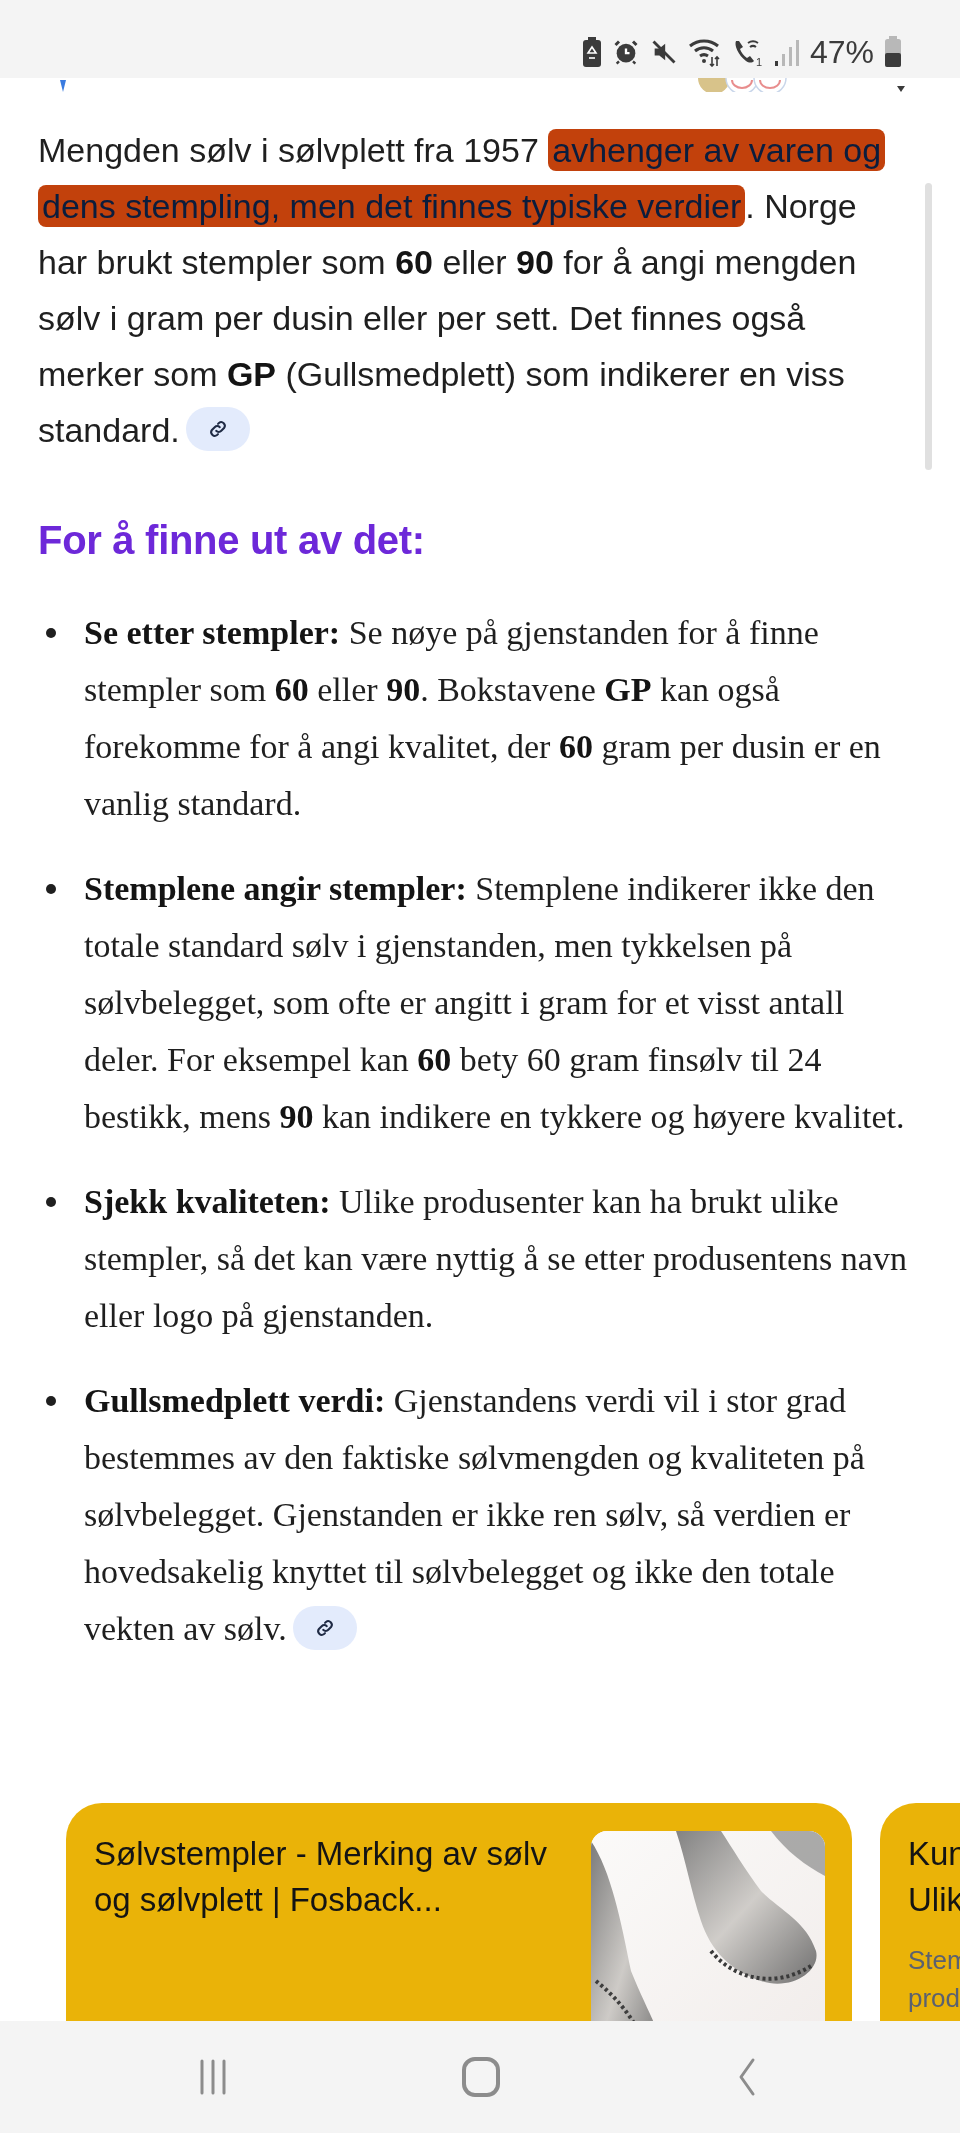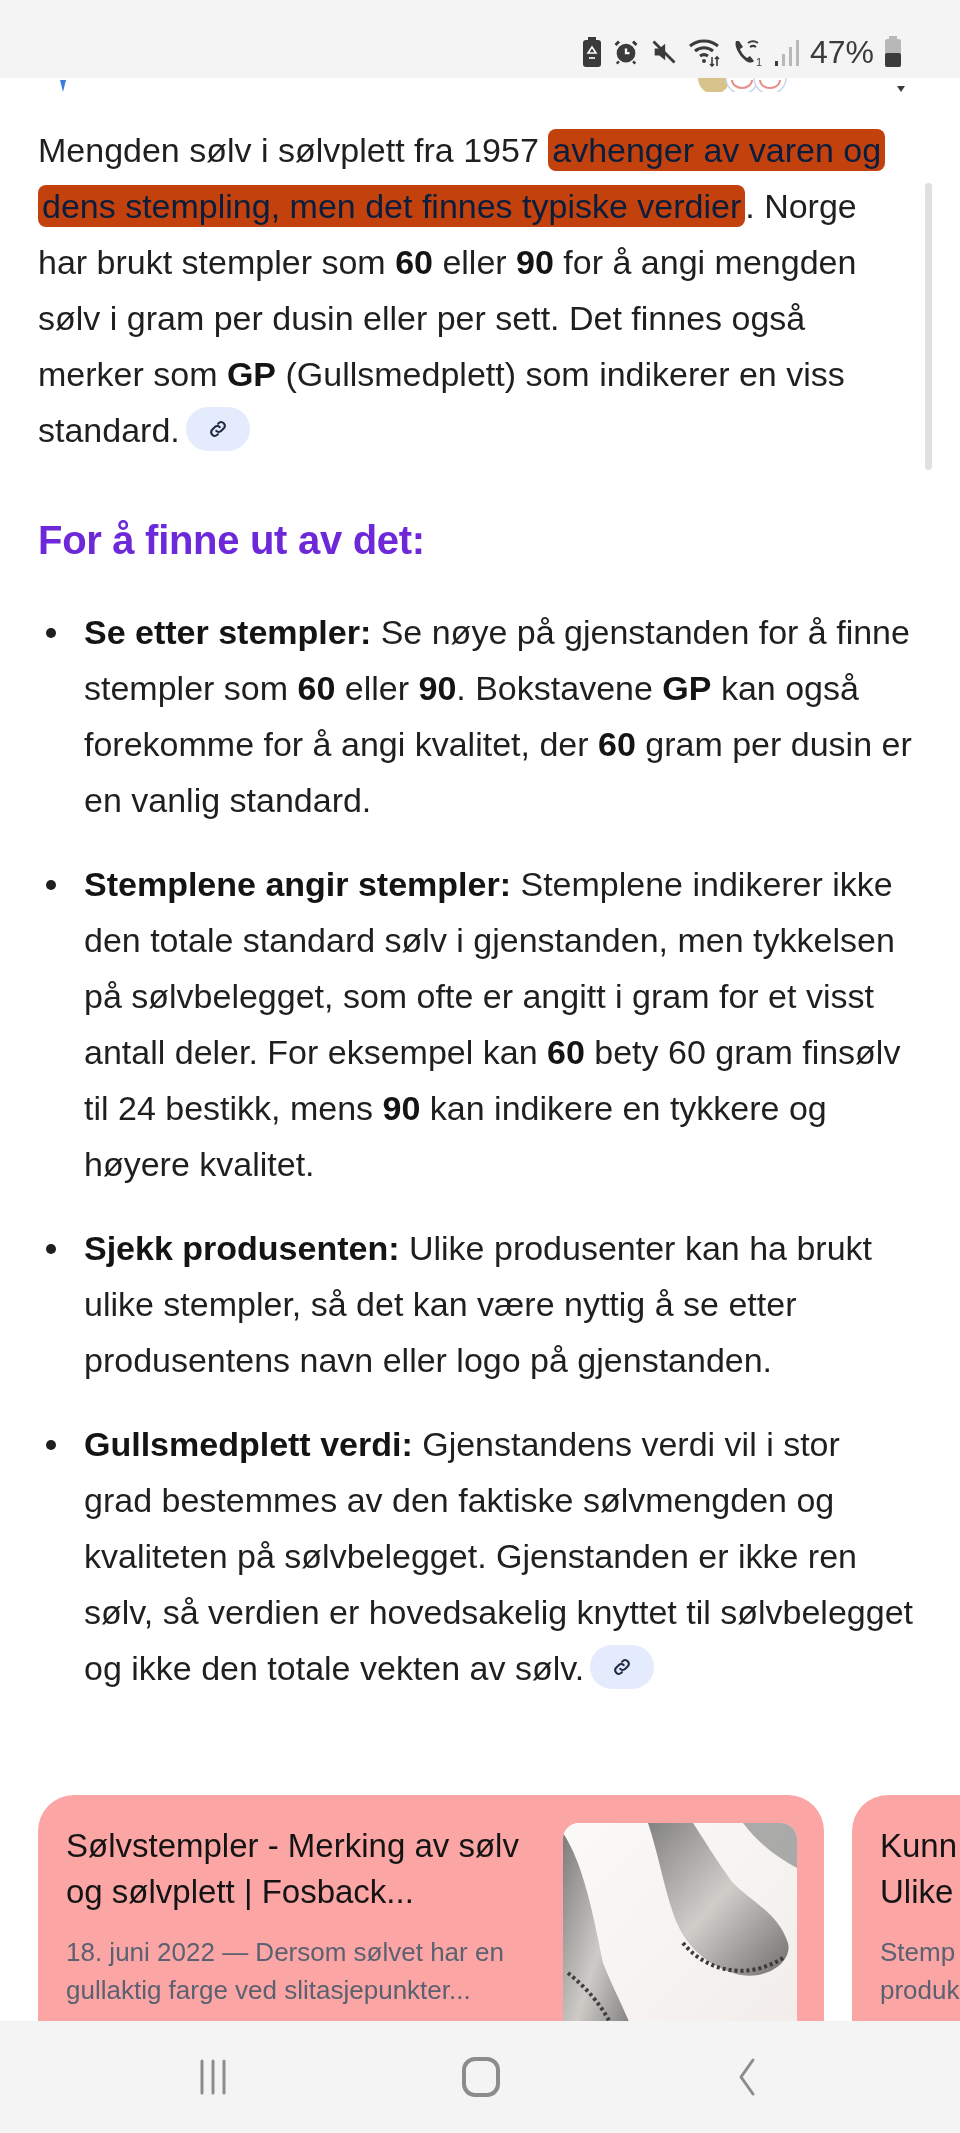--- a/index.html
+++ b/index.html
@@ -27,25 +27,25 @@
     .para b, .li-text b { font-weight: bold; color: #141414; }
     .highlight { background: #c2410c; color: #0b1d3d; border-radius: 8px; padding: 2px 4px; box-decoration-break: clone; -webkit-box-decoration-break: clone; }
     .link-chip { display: inline-flex; align-items: center; justify-content: center; width: 64px; height: 44px; border-radius: 22px; background: #e3ebfc; vertical-align: middle; margin-left: 6px; position: relative; top: -4px; cursor: pointer; }
     .link-chip svg { width: 22px; height: 22px; }
 
     .section-title { font-size: 40px; font-weight: bold; color: #6d28d9; margin-top: 56px; line-height: 52px; letter-spacing: -0.3px; }
 
     ul.bullets { list-style: none; margin-top: 38px; }
     ul.bullets li { position: relative; padding-left: 46px; font-size: 34px; line-height: 56px; margin-bottom: 28px; }
     ul.bullets li::before { content: ""; position: absolute; left: 8px; top: 24px; width: 10px; height: 10px; border-radius: 50%; background: #1f1f1f; }
-    .li-text { color: #1f1f1f; }
+    .li-text { color: #1f1f1f; font-family: Liberation Serif, serif; }
 
     
     .cards { position: absolute; left: 0; top: 1795px; width: 960px; height: 230px; overflow: hidden; }
-    .card { position: absolute; top: 0; height: 260px; background: #fca5a5; border-radius: 36px; overflow: hidden; cursor: pointer; }
+    .card { position: absolute; top: 8px; height: 260px; background: #eab308; border-radius: 36px; overflow: hidden; cursor: pointer; margin-left: 28px; }
     .card-1 { left: 38px; width: 786px; }
     .card-2 { left: 852px; width: 300px; }
     .card-title { position: absolute; left: 28px; top: 28px; width: 500px; font-size: 33px; line-height: 46px; color: #141414; font-weight: 500; }
     .card-1 .card-title { width: 480px; }
     .card-desc { position: absolute; left: 28px; top: 138px; width: 500px; font-size: 26px; line-height: 38px; color: #5b6170; }
     .card-img { position: absolute; left: 525px; top: 28px; width: 234px; height: 240px; border-radius: 16px 16px 0 0; overflow: hidden; background: #f3f1f0; }
     .card-2 .card-title { width: 300px; left: 28px; white-space: nowrap; }
     .card-2 .card-desc { width: 300px; left: 28px; white-space: nowrap; }
 
     
@@ -155,37 +155,36 @@
   <h2 class="section-title">For å finne ut av det:</h2>
 
   <ul class="bullets">
     <li>
       <span class="li-text"><b>Se etter stempler:</b><span> Se nøye på gjenstanden for å finne stempler som </span><b>60</b><span> eller </span><b>90</b><span>. Bokstavene </span><b>GP</b><span> kan også forekomme for å angi kvalitet, der </span><b>60</b><span> gram per dusin er en vanlig standard.</span></span>
     </li>
     <li>
       <span class="li-text"><b>Stemplene angir stempler:</b><span> Stemplene indikerer ikke den totale standard sølv i gjenstanden, men tykkelsen på sølvbelegget, som ofte er angitt i gram for et visst antall deler. For eksempel kan </span><b>60</b><span> bety 60 gram finsølv til 24 bestikk, mens </span><b>90</b><span> kan indikere en tykkere og høyere kvalitet.</span></span>
     </li>
     <li>
-      <span class="li-text"><b>Sjekk produsenten:</b><span> Ulike produsenter kan ha brukt ulike stempler, så det kan være nyttig å se etter produsentens navn eller logo på gjenstanden.</span></span>
+      <span class="li-text"><b>Sjekk kvaliteten:</b><span> Ulike produsenter kan ha brukt ulike stempler, så det kan være nyttig å se etter produsentens navn eller logo på gjenstanden.</span></span>
     </li>
     <li>
       <span class="li-text"><b>Gullsmedplett verdi:</b><span> Gjenstandens verdi vil i stor grad bestemmes av den faktiske sølvmengden og kvaliteten på sølvbelegget. Gjenstanden er ikke ren sølv, så verdien er hovedsakelig knyttet til sølvbelegget og ikke den totale vekten av sølv.</span><span class="link-chip">
             <svg viewBox="0 0 24 24">
               <path d="M10 14a4 4 0 0 0 5.6 0l3-3a4 4 0 0 0-5.6-5.6l-1 1" fill="none" stroke="#1f2a44" stroke-width="2.2" stroke-linecap="round"></path>
               <path d="M14 10a4 4 0 0 0-5.6 0l-3 3a4 4 0 0 0 5.6 5.6l1-1" fill="none" stroke="#1f2a44" stroke-width="2.2" stroke-linecap="round"></path>
             </svg>
           </span></span>
     </li>
   </ul>
 </div>
 
 <div class="cards">
   <div class="card card-1">
     <div class="card-title">Sølvstempler - Merking av sølv og sølvplett | Fosback...</div>
-    <div class="card-desc">18. juni 2022 — Dersom sølvet har en gullaktig farge ved slitasjepunkter...</div>
     <div class="card-img">
       <svg width="234" height="240" viewBox="0 0 234 240">
         <defs>
           <linearGradient id="bgg" x1="0" y1="0" x2="1" y2="1">
               <stop offset="0" stop-color="#fbfaf9"></stop>
               <stop offset="1" stop-color="#f1ecea"></stop>
             </linearGradient>
           <linearGradient id="sp" x1="0" y1="0" x2="1" y2="1">
               <stop offset="0" stop-color="#6e6e6e"></stop>
               <stop offset="0.5" stop-color="#c9c6c2"></stop>

